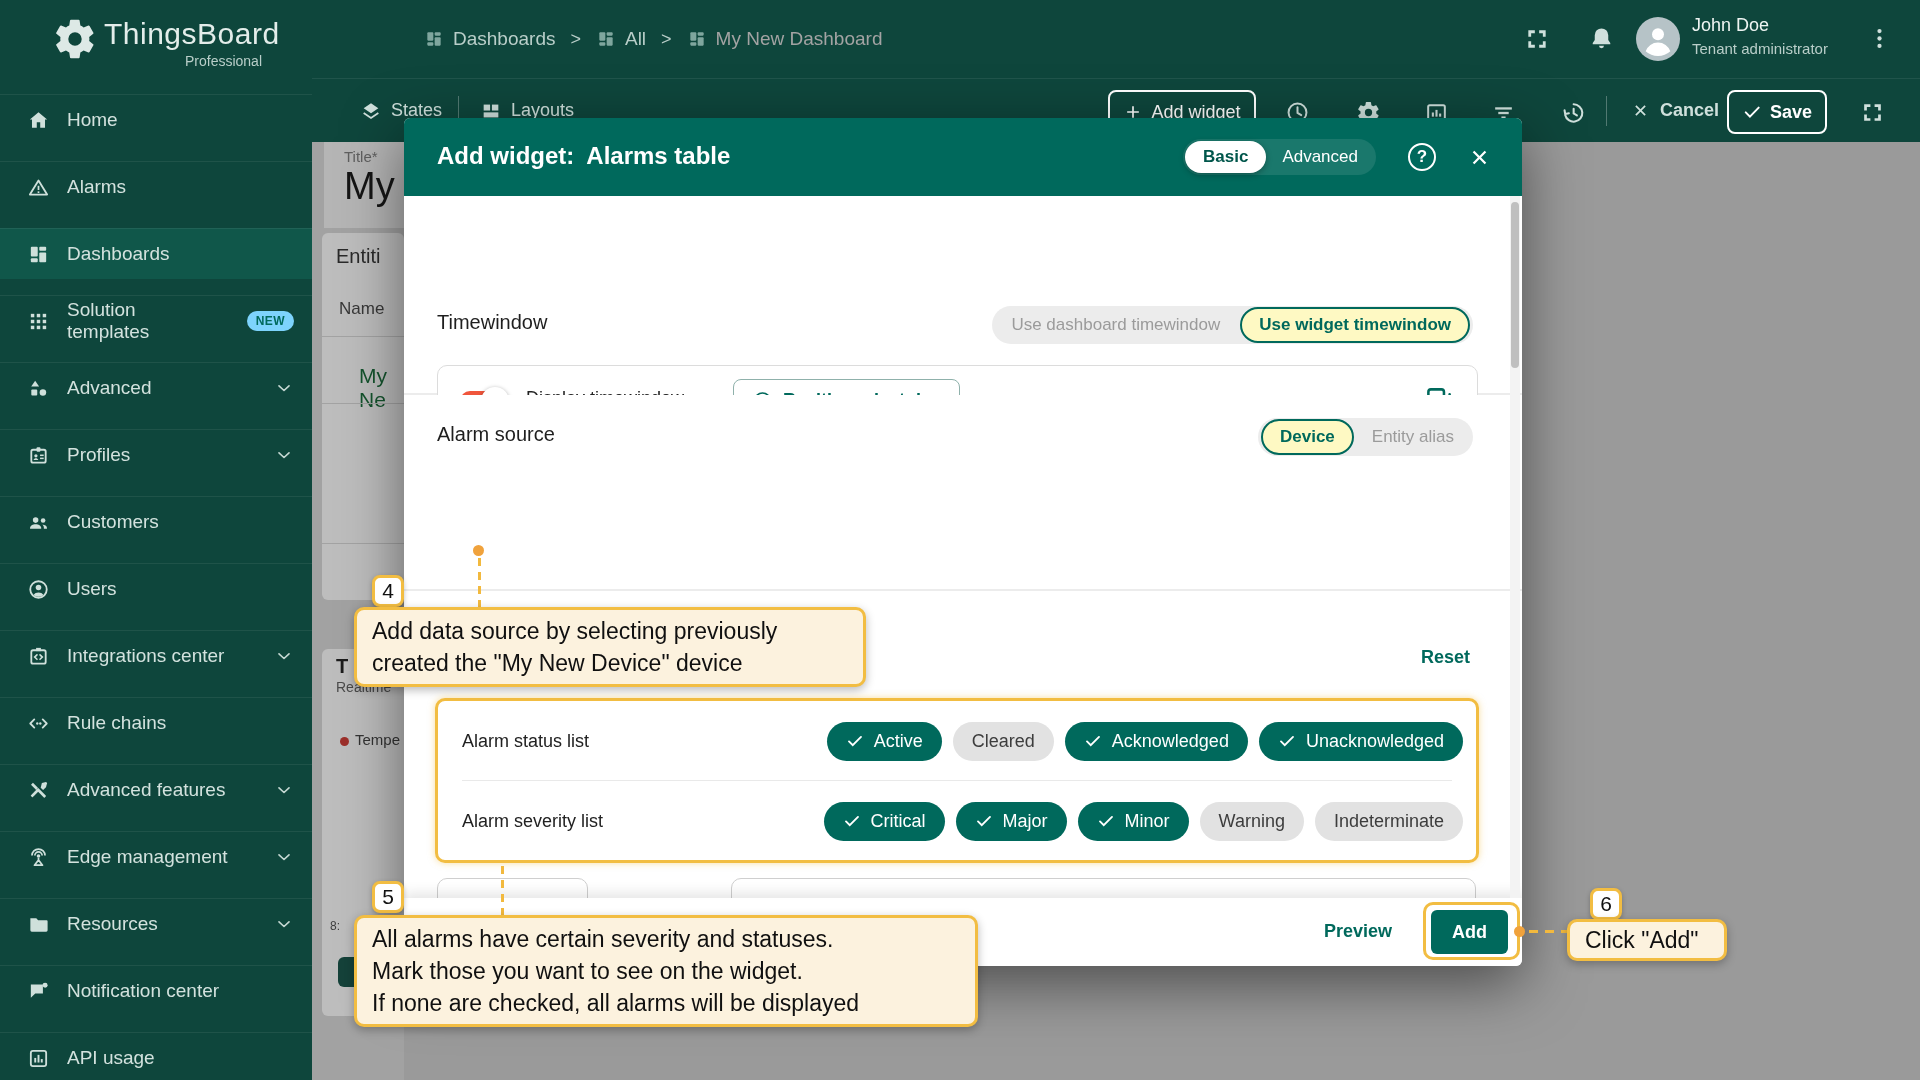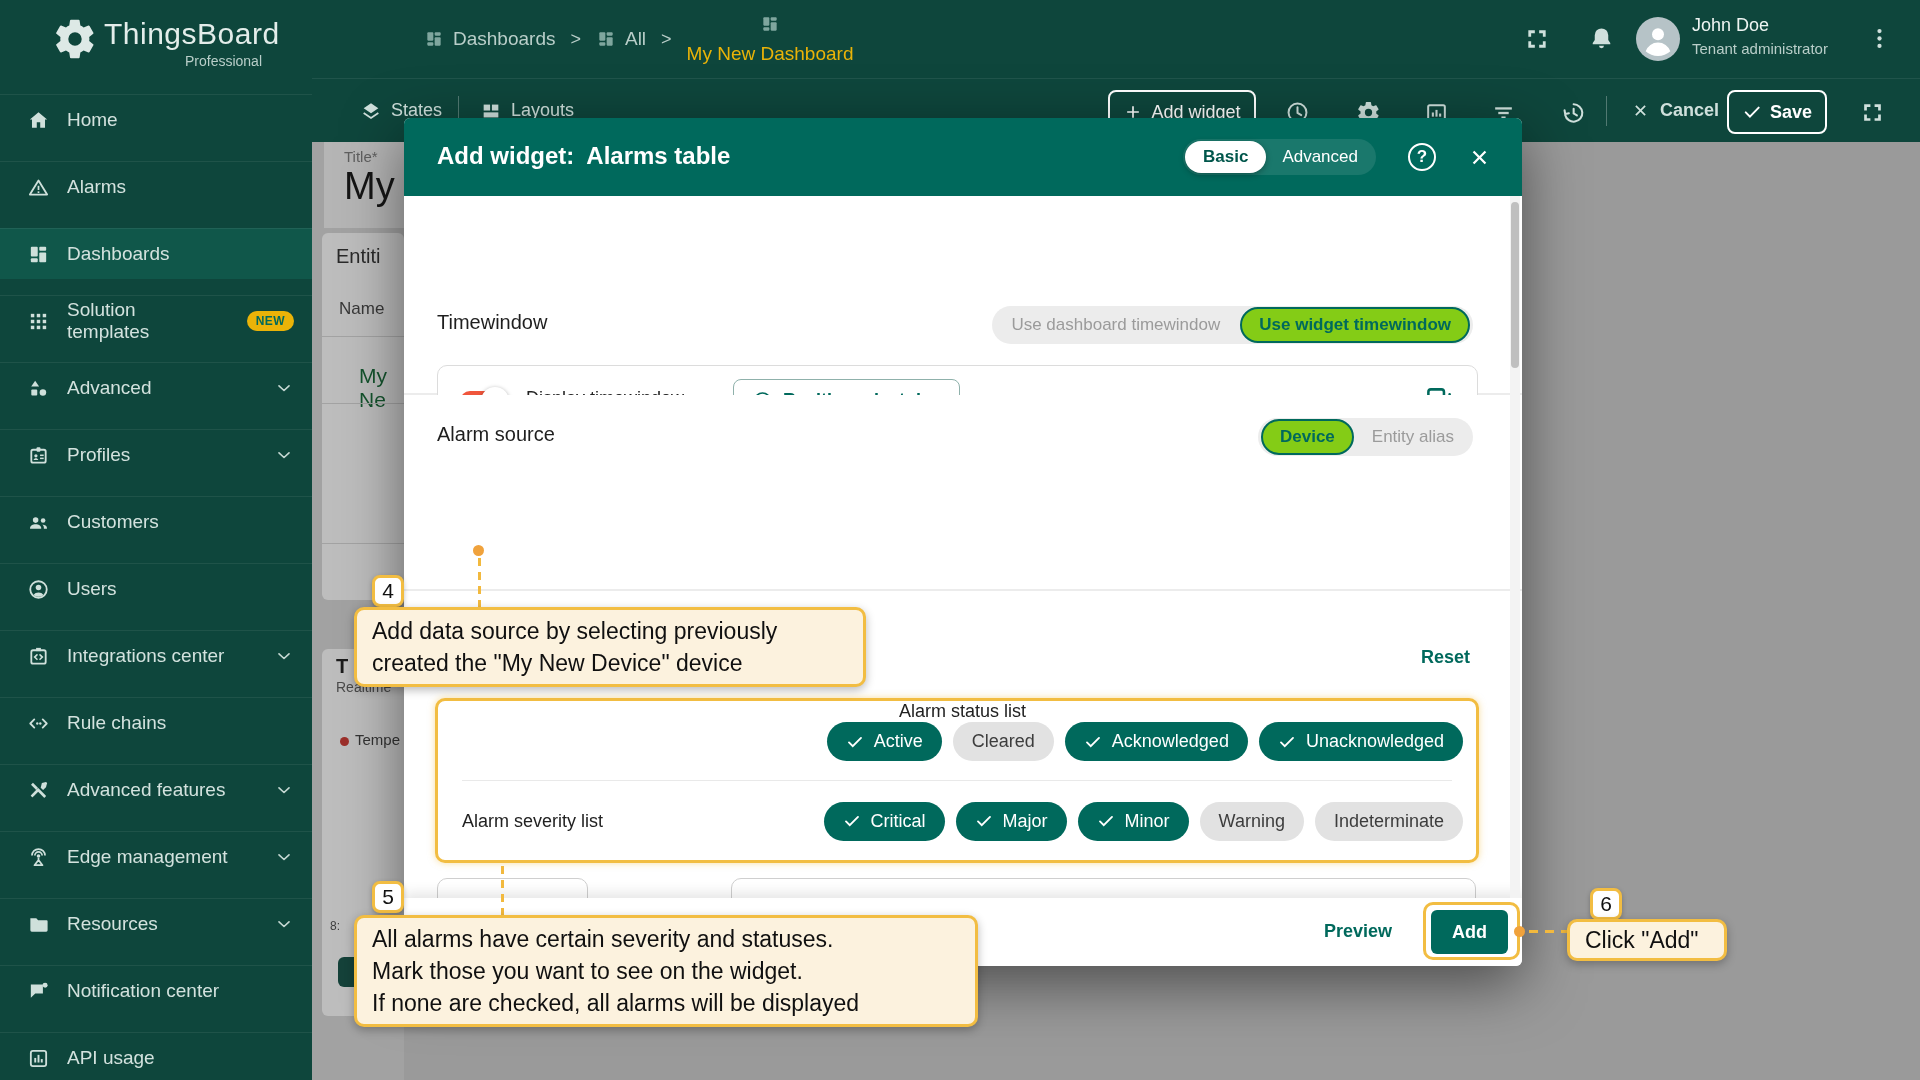--- a/index.html
+++ b/index.html
@@ -9,35 +9,35 @@
   svg{display:block;}
 
   
   .topbar{position:absolute;left:0;top:0;width:1920px;height:78px;background:#0e463c;z-index:30;}
   .logo-icon{position:absolute;left:52px;top:16px;color:#dde9e6;}
   .logo-title{position:absolute;left:104px;top:17px;font-size:30px;color:#e3edea;letter-spacing:.5px;}
   .logo-sub{position:absolute;left:104px;top:53px;width:158px;text-align:right;font-size:14px;color:#b9cec9;}
   .crumbs{position:absolute;left:424px;top:0;height:78px;display:flex;align-items:center;gap:15px;}
   .crumb{display:flex;align-items:center;gap:9px;color:#b9cec9;font-size:19px;font-weight:500;cursor:pointer;}
   .crumb .cicon{color:#7fa69e;}
-  .crumb.current{color:#eab308;flex-direction:column;}
+  .crumb.current{color:#a3a3a3;}
   .crumb-sep{color:#b9cec9;font-size:18px;}
   .tb-ic{color:#cfe0dc;cursor:pointer;}
   .user-name{position:absolute;left:1692px;top:15px;font-size:18px;color:#eef4f2;}
   .user-role{position:absolute;left:1692px;top:40px;font-size:15px;color:#b9cec9;}
   .avatar{position:absolute;left:1636px;top:17px;width:44px;height:44px;border-radius:50%;background:#b6c3c7;
           display:flex;align-items:center;justify-content:center;cursor:pointer;}
 
   
   .sidebar{position:absolute;left:0;top:78px;width:312px;height:1002px;background:#0e463c;z-index:25;}
   .side-item{height:51px;display:flex;align-items:center;padding:0 18px 0 26px;gap:17px;color:#d3e2de;
              font-size:19px;font-weight:500;border-top:1px solid rgba(255,255,255,.07);cursor:pointer;box-sizing:border-box;margin-top:16px;}
   .side-item.active{background:#10574a;}
   .si-icon{width:24px;height:24px;color:#cfe0db;flex:none;display:flex;align-items:center;justify-content:center;}
-  .si-badge{margin-left:8px;background:#eab308;color:#00695c;font-size:12px;font-weight:700;
+  .si-badge{margin-left:8px;background:#7dd3fc;color:#00695c;font-size:12px;font-weight:700;
             padding:3px 9px;border-radius:10px;letter-spacing:.4px;}
   .si-chev{margin-left:auto;color:#c4d7d2;}
 
   
   .toolbar{position:absolute;left:312px;top:78px;width:1608px;height:63px;background:#0e463c;z-index:10;
            border-top:1px solid rgba(255,255,255,.08);}
   .tool-item{position:absolute;display:flex;align-items:center;gap:9px;color:#cfe0dc;font-size:18px;
              font-weight:500;height:63px;cursor:pointer;}
   .tool-div{position:absolute;top:17px;width:1px;height:30px;background:rgba(255,255,255,.28);}
   .addw-btn{position:absolute;left:796px;top:11px;width:148px;height:44px;border:2px solid #fff;border-radius:8px;
@@ -66,21 +66,21 @@
   .mode-basic{background:#fff;color:#00564b;font-weight:700;font-size:17px;padding:6px 18px;border-radius:16px;
               box-shadow:0 2px 6px rgba(0,0,0,.3);cursor:pointer;}
   .mode-adv{color:#fff;font-size:17px;font-weight:500;padding:6px 16px;cursor:pointer;}
   .help-btn{position:absolute;left:1004px;top:25px;width:28px;height:28px;border:2px solid #fff;border-radius:50%;
             color:#fff;font-size:17px;font-weight:700;display:flex;align-items:center;justify-content:center;
             box-sizing:border-box;cursor:pointer;}
   .close-btn{position:absolute;left:1062px;top:26px;color:#fff;cursor:pointer;}
   .card{position:absolute;left:0;width:1118px;background:#fff;}
   .sec-title{position:absolute;font-size:20px;font-weight:500;color:#1f1f1f;}
   .seg{position:absolute;display:flex;align-items:center;background:#ececec;border-radius:19px;height:38px;box-sizing:border-box;}
-  .seg-on{background:#84cc16;border:2px solid #00695c;color:#00695c;font-weight:700;font-size:17px;
+  .seg-on{background:#fef9c3;border:2px solid #00695c;color:#00695c;font-weight:700;font-size:17px;
           padding:6px 17px;border-radius:19px;cursor:pointer;white-space:nowrap;}
   .seg-off{color:#9b9b9b;font-size:17px;padding:6px 16px;cursor:pointer;white-space:nowrap;}
   .tw-row{position:absolute;left:33px;top:169px;width:1041px;height:69px;border:1px solid #dcdcdc;border-radius:10px;
           box-sizing:border-box;background:#fff;}
   .switch{position:absolute;left:22px;top:25px;width:46px;height:20px;border-radius:11px;background:#f0563c;cursor:pointer;}
   .switch .knob{position:absolute;right:-3px;top:-4px;width:28px;height:28px;border-radius:50%;background:#fff;
                 box-shadow:0 1px 4px rgba(0,0,0,.35);display:flex;align-items:center;justify-content:center;}
   .tw-label{position:absolute;left:88px;top:22px;font-size:18px;color:#222;}
   .rt-btn{position:absolute;left:295px;top:13px;height:42px;display:flex;align-items:center;gap:10px;
           border:1px solid #8fb1ab;border-radius:8px;padding:0 18px;color:#00695c;font-size:18px;font-weight:700;
@@ -602,21 +602,21 @@
       <div class="sec-title" style="left:33px;top:28px;">Alarm source</div>
       <div class="seg" style="right:49px;top:23px;padding:0 3px;gap:2px;">
         <span class="seg-on">Device</span>
         <span class="seg-off">Entity alias</span>
       </div>
     </div>
 
     <div class="card" style="top:473px;height:307px;"></div>
     <div class="reset-link">Reset</div>
     <div class="ybox">
-      <div class="f-row" style="top:0;flex-direction:column;">
+      <div class="f-row" style="top:0;">
         <span class="f-label">Alarm status list</span>
         <div class="chips">
 
         <div class="chip">
               <span class="chip-check">
                 <svg viewBox="0 0 24 24" width="18" height="18">
                   <path d="M4 12.6l5 5L20 6.6" fill="none" stroke="#fff" stroke-width="2.5" stroke-linecap="round"></path>
                 </svg>
               </span>
               <span>Active</span>

